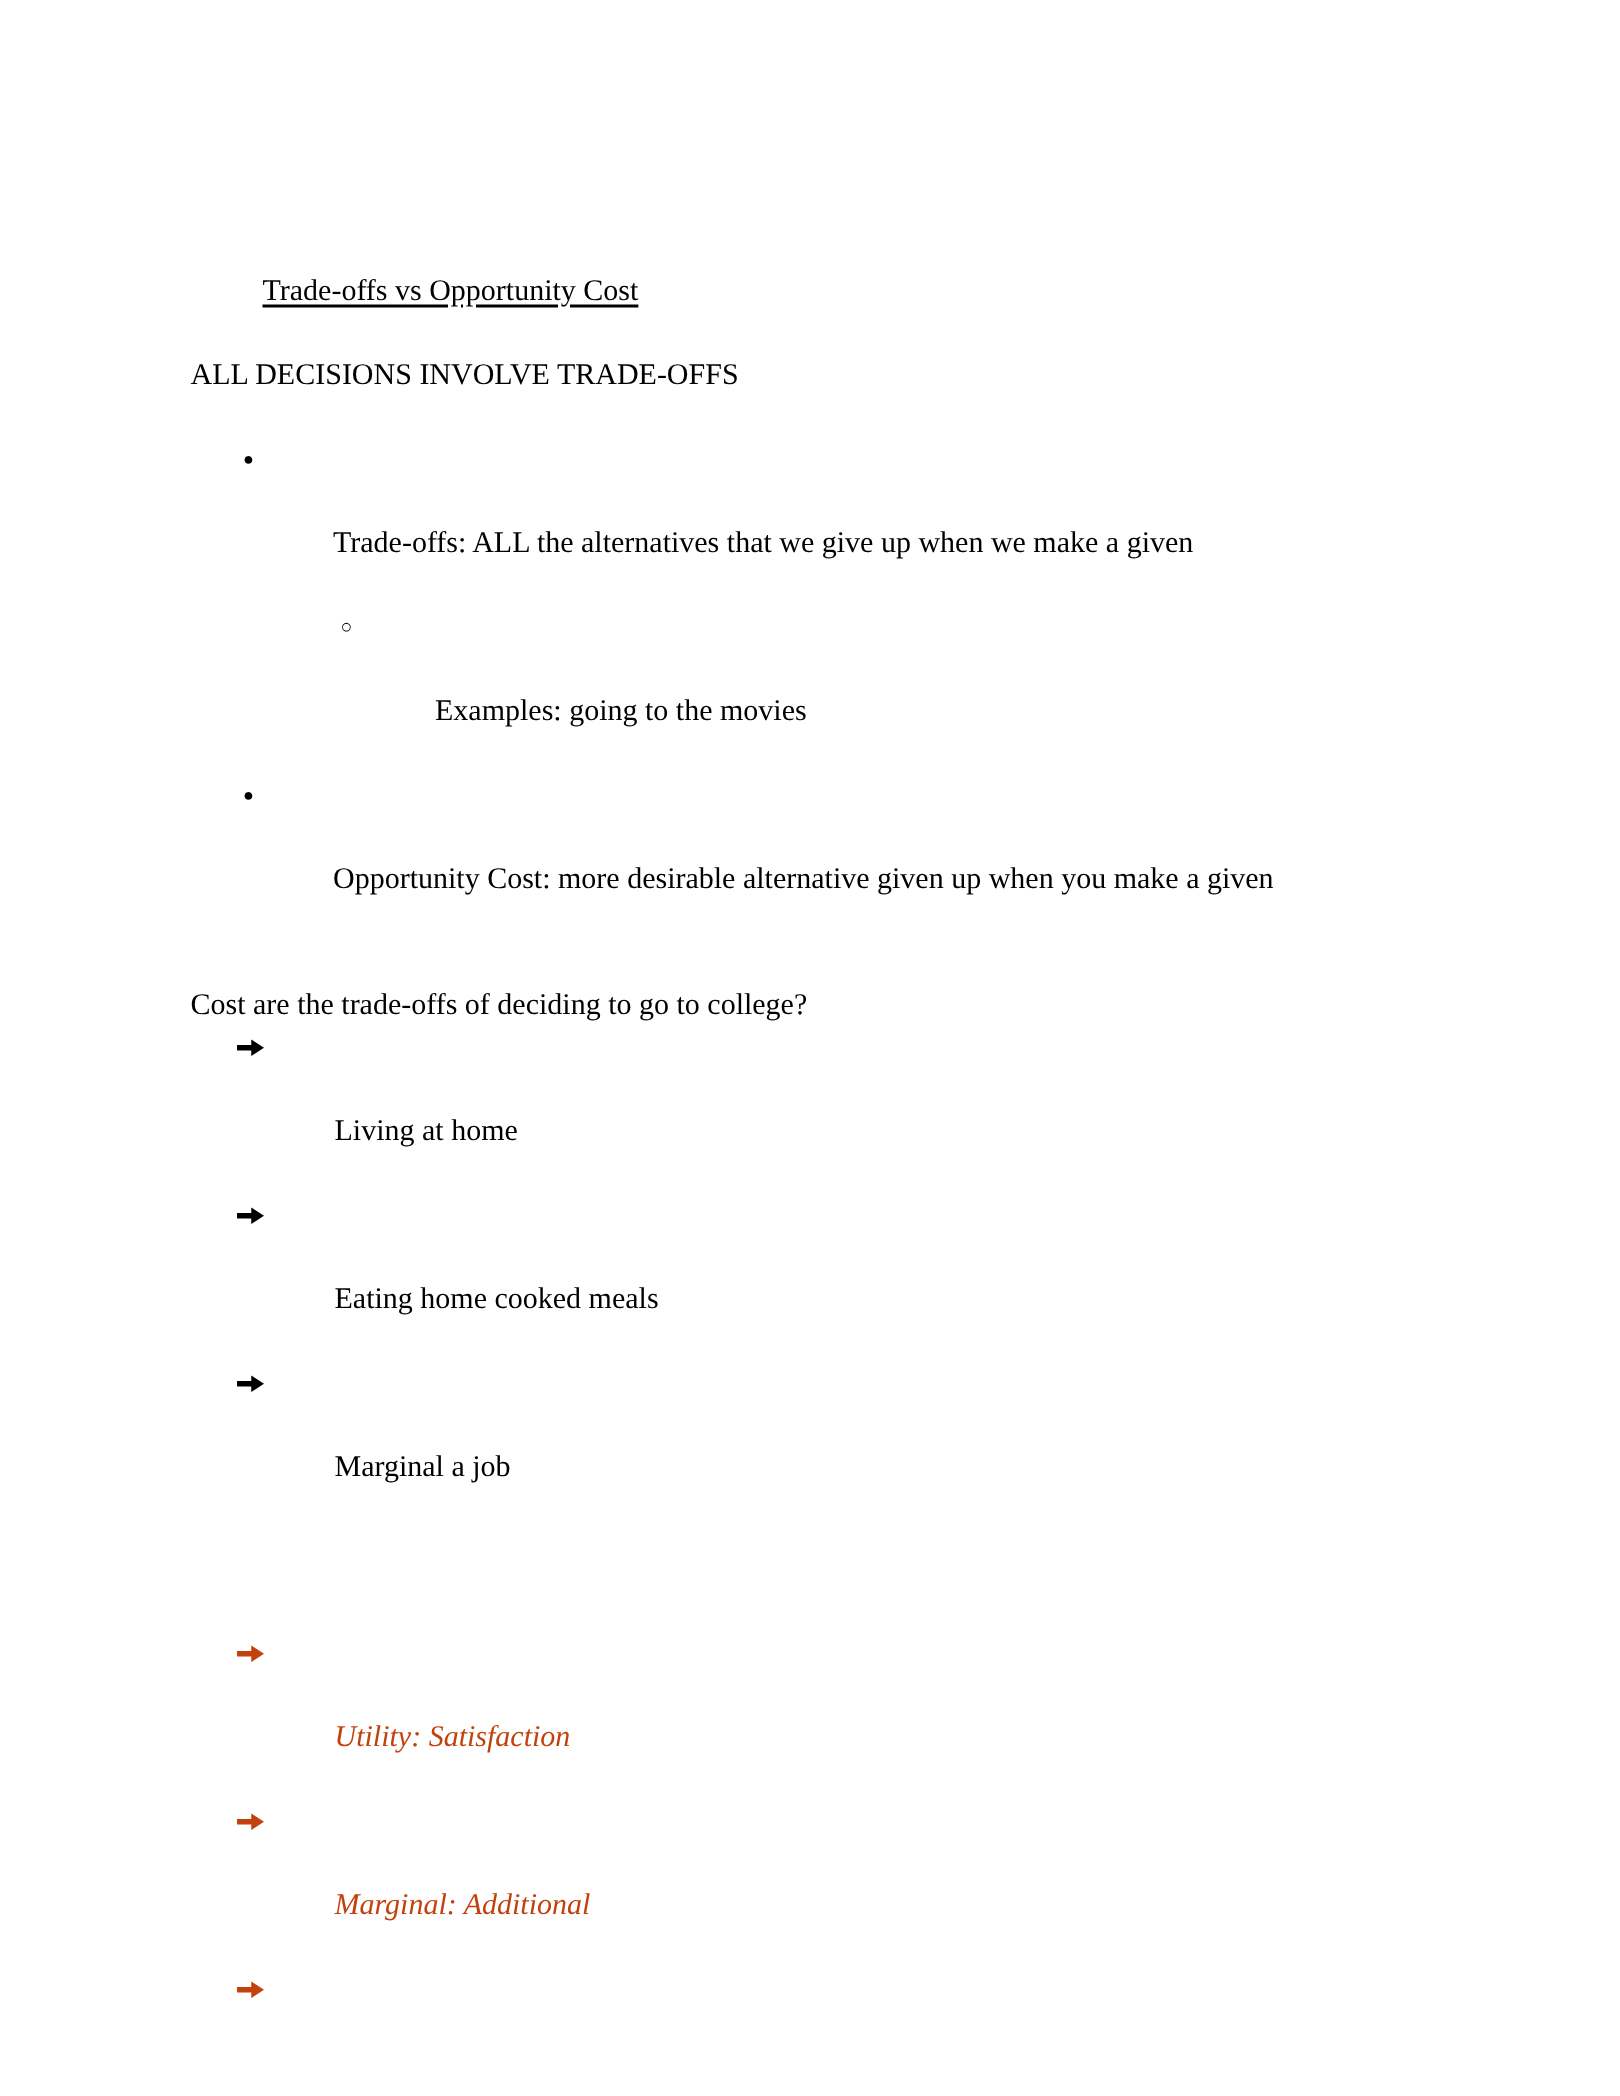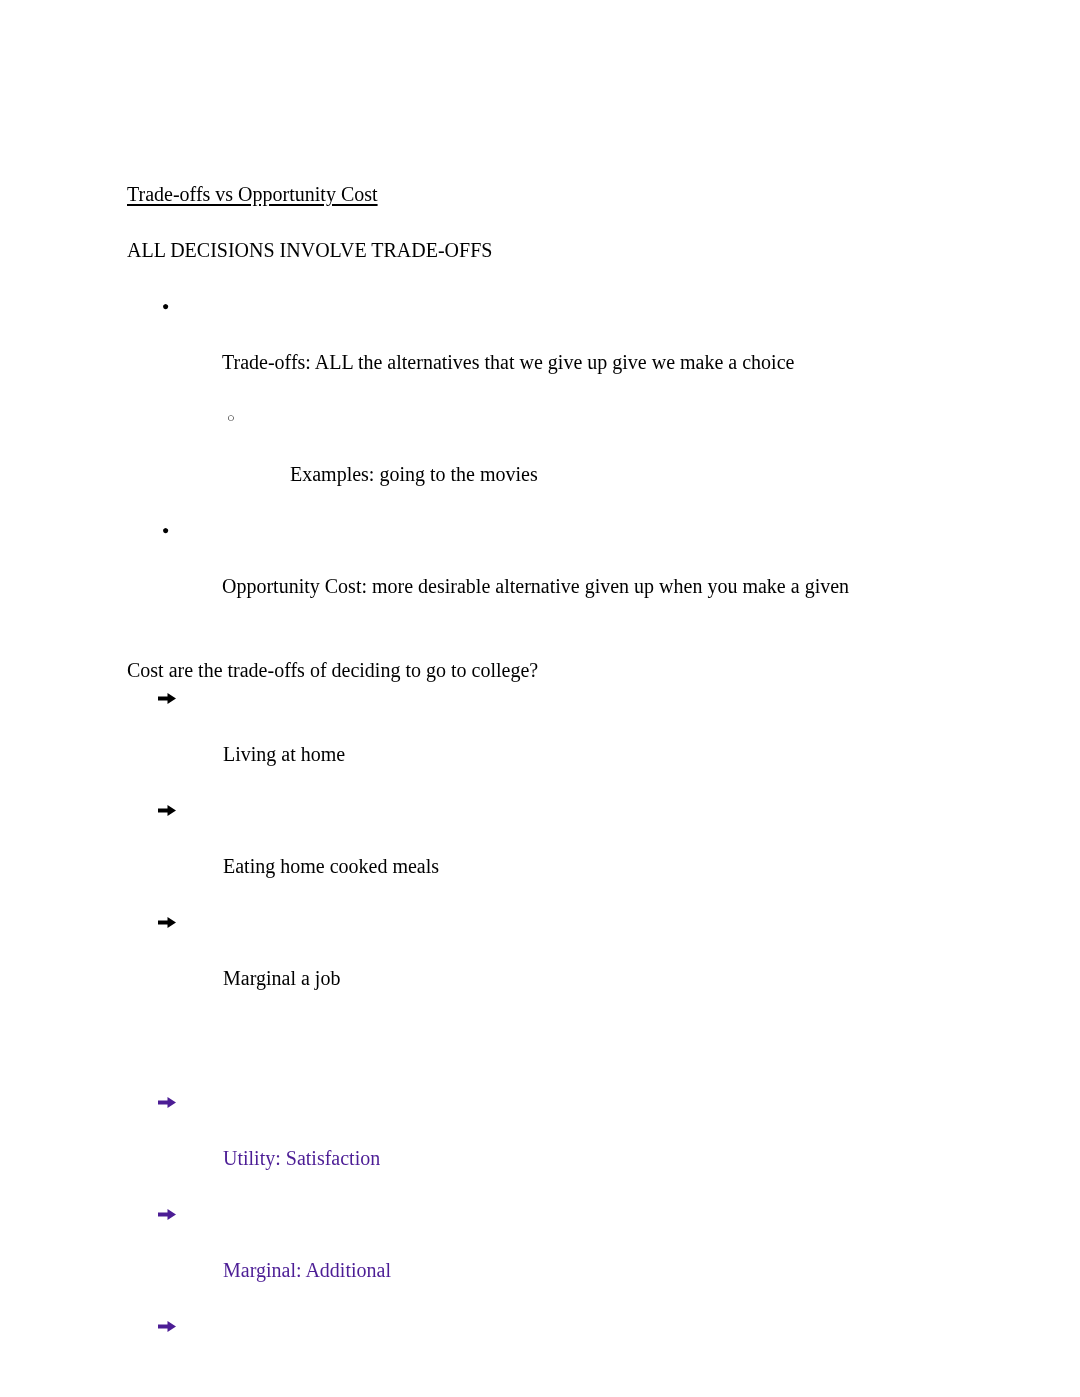--- a/index.html
+++ b/index.html
@@ -21,22 +21,22 @@
     padding: 180px 127px 0 127px;
   }
   .line {
     position: relative;
     line-height: 28px;
     min-height: 28px;
     white-space: pre-wrap;
   }
   .sp28 { height: 28px; }
   .sp68 { height: 68px; }
-  .u { text-decoration: underline; text-underline-offset: 3px; }
-  .red { color: #4c1d95; }
+  .u { text-decoration: underline; text-underline-offset: 3px; margin-left: 48px; }
+  .red { color: #c2410c; font-style: italic; }
   
   .l1 { padding-left: 65px; }
   .l1 > .mk { position: absolute; left: 35px; top: 0; }
   
   .l2 { padding-left: 133px; }
   .l2 > .mk { position: absolute; left: 100px; top: 0; }
   
   .ar { padding-left: 66px; }
   .ar > .mk { position: absolute; left: 31px; top: 0; }
   .mk {
@@ -55,21 +55,21 @@
   <div class="content">
 
     <div class="line"><span class="u">Trade-offs vs Opportunity Cost</span></div>
     <div class="sp28"></div>
 
     <div class="line"><span>ALL DECISIONS INVOLVE TRADE-OFFS</span></div>
     <div class="sp28"></div>
 
     <div class="line l1">
       <span class="mk disc">●</span>
-      <span>Trade-offs: ALL the alternatives that we give up give we make a choice</span>
+      <span>Trade-offs: ALL the alternatives that we give up when we make a given</span>
     </div>
     <div class="line l2">
       <span class="mk circle">○</span>
       <span>Examples: going to the movies</span>
     </div>
     <div class="line l1">
       <span class="mk disc">●</span>
       <span>Opportunity Cost: more desirable alternative given up when you make a given</span>
     </div>
     <div class="sp28"></div>

